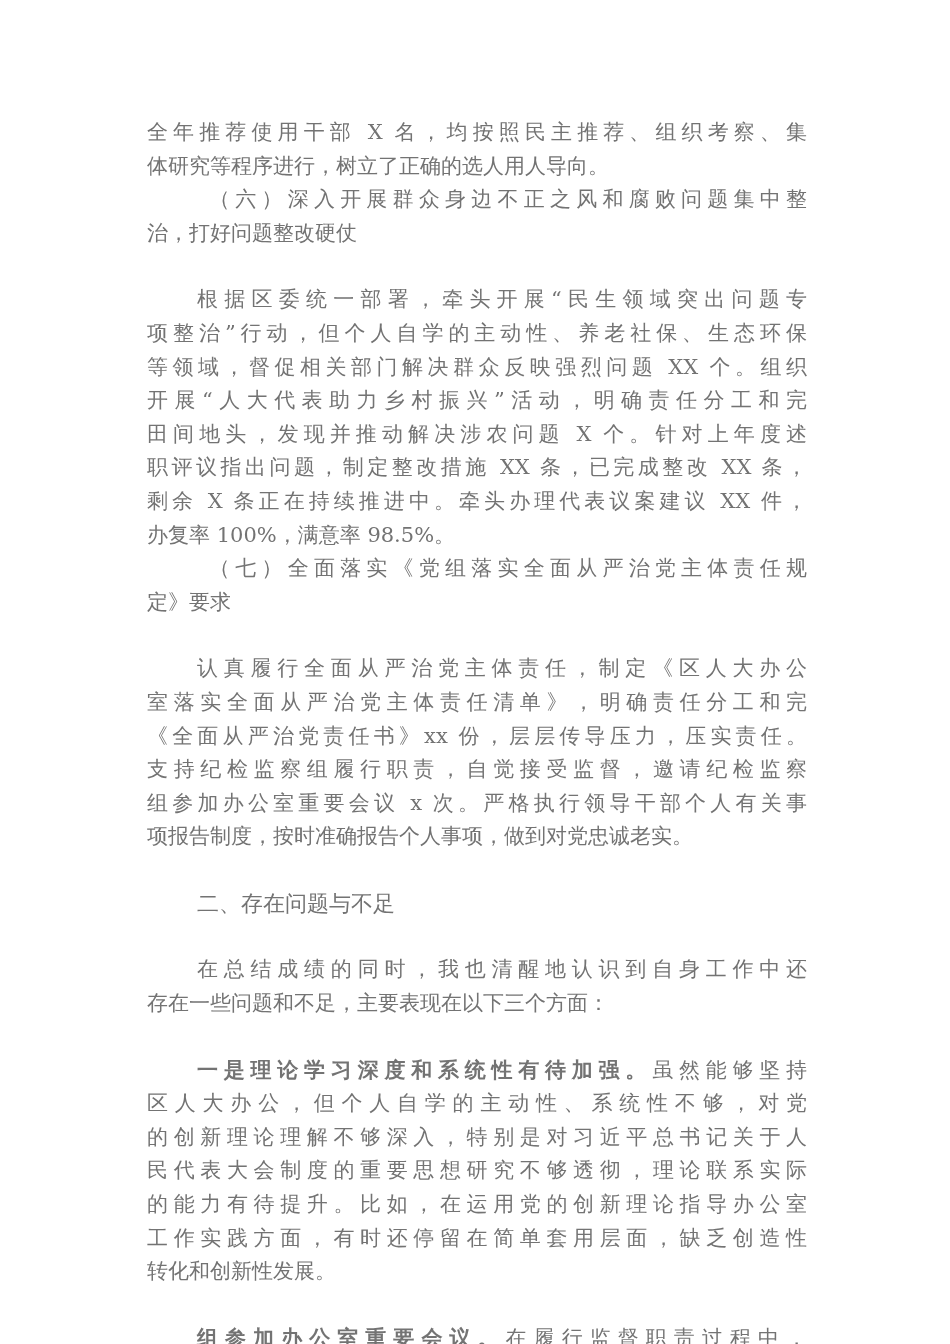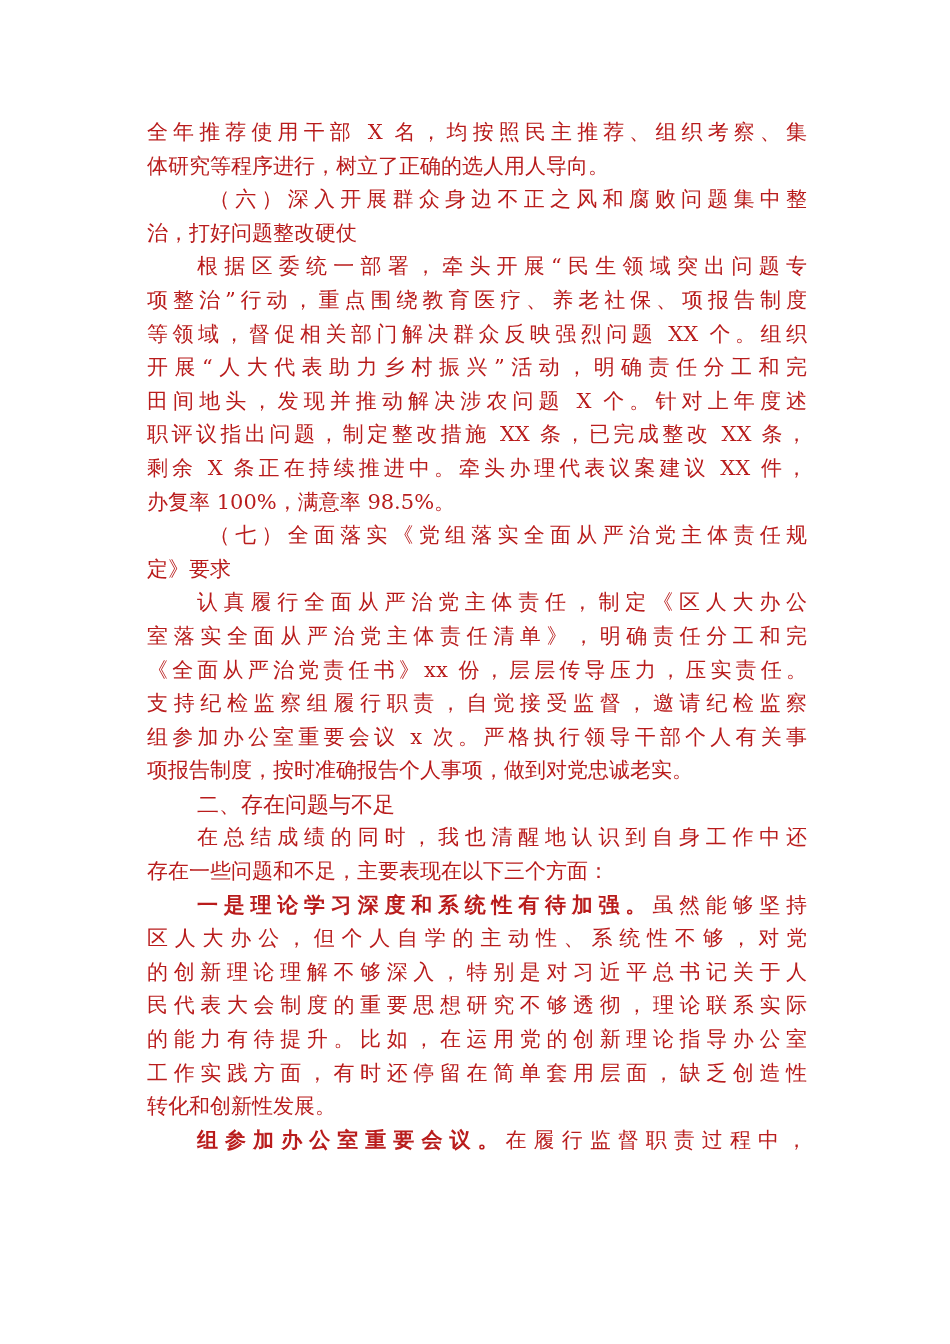--- a/index.html
+++ b/index.html
@@ -1,42 +1,42 @@
 <!DOCTYPE html>
 <html><head>
 <meta charset="utf-8">
 <style>
   html, body { margin:0; padding:0; background:#ffffff; }
   body { width:950px; height:1344px; position:relative; overflow:hidden; }
   .page { position:absolute; left:147px; top:116px; width:660px; }
   .line {
     height:33.6px; line-height:33.6px;
     font-family:"DejaVu Serif","Liberation Serif",serif;
-    font-size:21px; color:#b91c1c;
+    font-size:21px; color:#737373;
     white-space:nowrap;
     text-align:justify; text-align-last:justify;
   }
   .line.last { text-align-last:left; }
-  .indent { padding-left:50px; }
+  .indent { padding-left:50px;margin-top:33px; }
   .indent2 { padding-left:62px; }
   b { font-weight:bold; font-family:"DejaVu Sans","Liberation Sans",sans-serif; }
   .h2 { font-family:"DejaVu Sans","Liberation Sans",sans-serif; font-size:22px; }
 </style>
 </head>
 <body>
 
 <div class="page">
   <div class="line">全年推荐使用干部 X 名，均按照民主推荐、组织考察、集</div>
   <div class="line last">体研究等程序进行，树立了正确的选人用人导向。</div>
 
   <div class="line indent2">（六）深入开展群众身边不正之风和腐败问题集中整</div>
   <div class="line last">治，打好问题整改硬仗</div>
 
   <div class="line indent">根据区委统一部署，牵头开展“民生领域突出问题专</div>
-  <div class="line">项整治”行动，重点围绕教育医疗、养老社保、项报告制度</div>
+  <div class="line">项整治”行动，但个人自学的主动性、养老社保、生态环保</div>
   <div class="line">等领域，督促相关部门解决群众反映强烈问题 XX 个。组织</div>
   <div class="line">开展“人大代表助力乡村振兴”活动，明确责任分工和完</div>
   <div class="line">田间地头，发现并推动解决涉农问题 X 个。针对上年度述</div>
   <div class="line">职评议指出问题，制定整改措施 XX 条，已完成整改 XX 条，</div>
   <div class="line">剩余 X 条正在持续推进中。牵头办理代表议案建议 XX 件，</div>
   <div class="line last">办复率 100%，满意率 98.5%。</div>
 
   <div class="line indent2">（七）全面落实《党组落实全面从严治党主体责任规</div>
   <div class="line last">定》要求</div>
 

